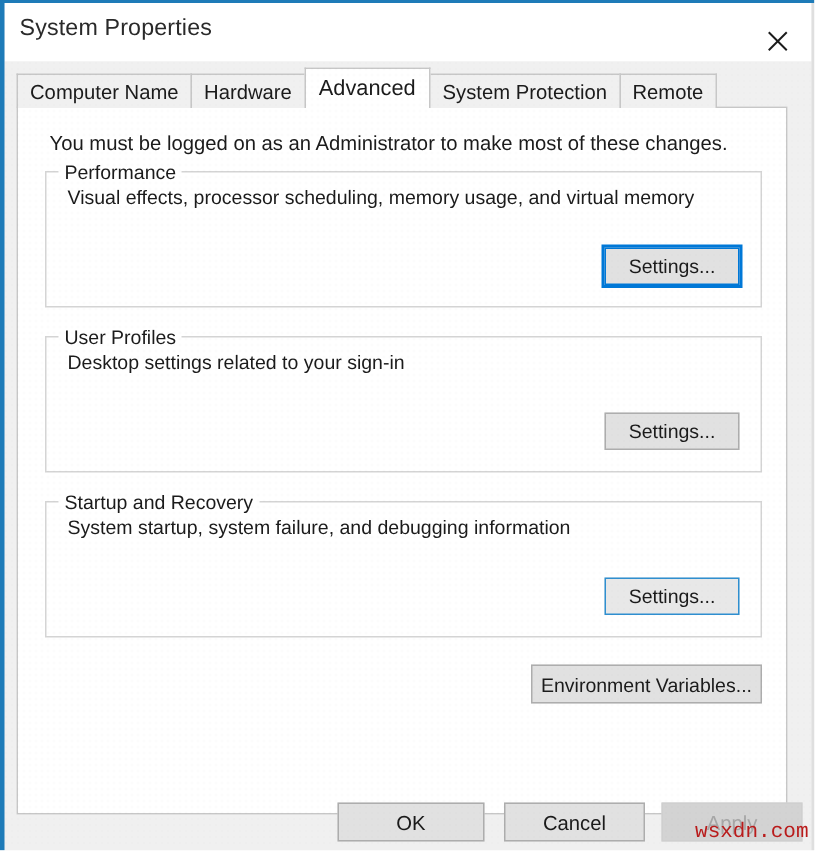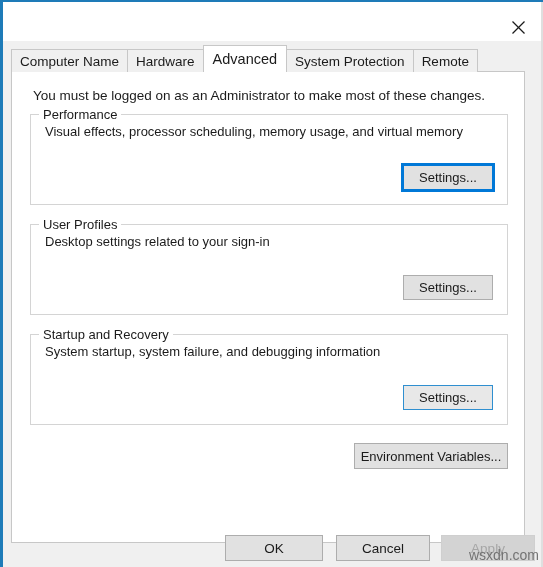--- a/index.html
+++ b/index.html
@@ -246,38 +246,39 @@
     background: #d3d3d3;
     border: 1px solid #cfcfcf;
   }
 
   
   #watermark {
     position: absolute;
     right: 4px;
     bottom: 4px;
     font-size: 14px;
-    color: #737373;
-    font-family: Liberation Sans, sans-serif;
+    color: #b91c1c;
+    font-family: Liberation Mono, monospace;
     letter-spacing: 0px;
     z-index: 60;
     white-space: nowrap;
     pointer-events: none;
   }
 </style>
 </head>
 <body>
 
 <div id="window">
 
   <div class="edge-top"></div>
   <div class="edge-left"></div>
   <div class="edge-right"></div>
 
   <div id="titlebar">
+    <div id="title-text">System Properties</div>
 
     <button id="close-button">
       <span>
         <svg width="15" height="15" viewBox="0 0 15 15" xmlns="http://www.w3.org/2000/svg">
           <line x1="1.5" y1="1.5" x2="13.5" y2="13.5" stroke="#1b1b1b" stroke-width="1.3"></line>
           <line x1="13.5" y1="1.5" x2="1.5" y2="13.5" stroke="#1b1b1b" stroke-width="1.3"></line>
         </svg>
       </span>
     </button>
   </div>

